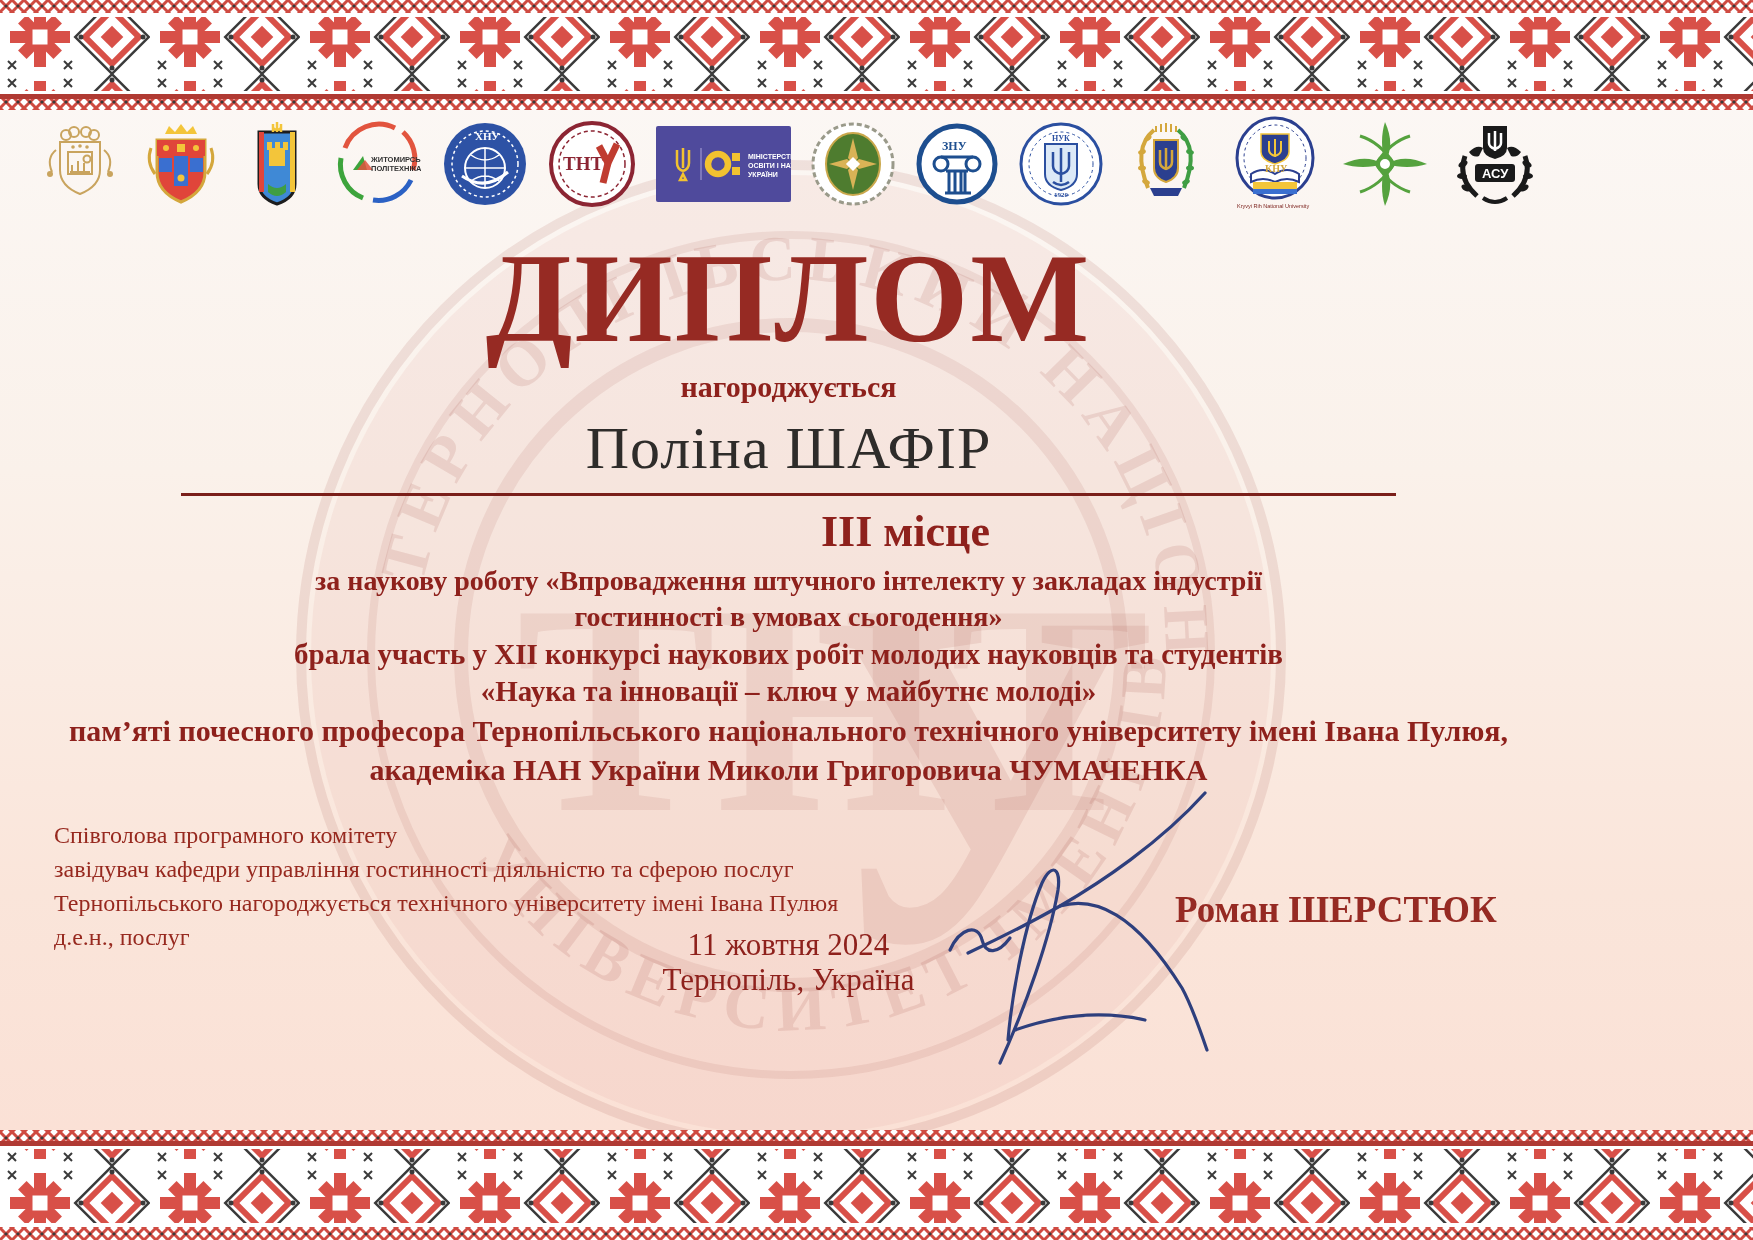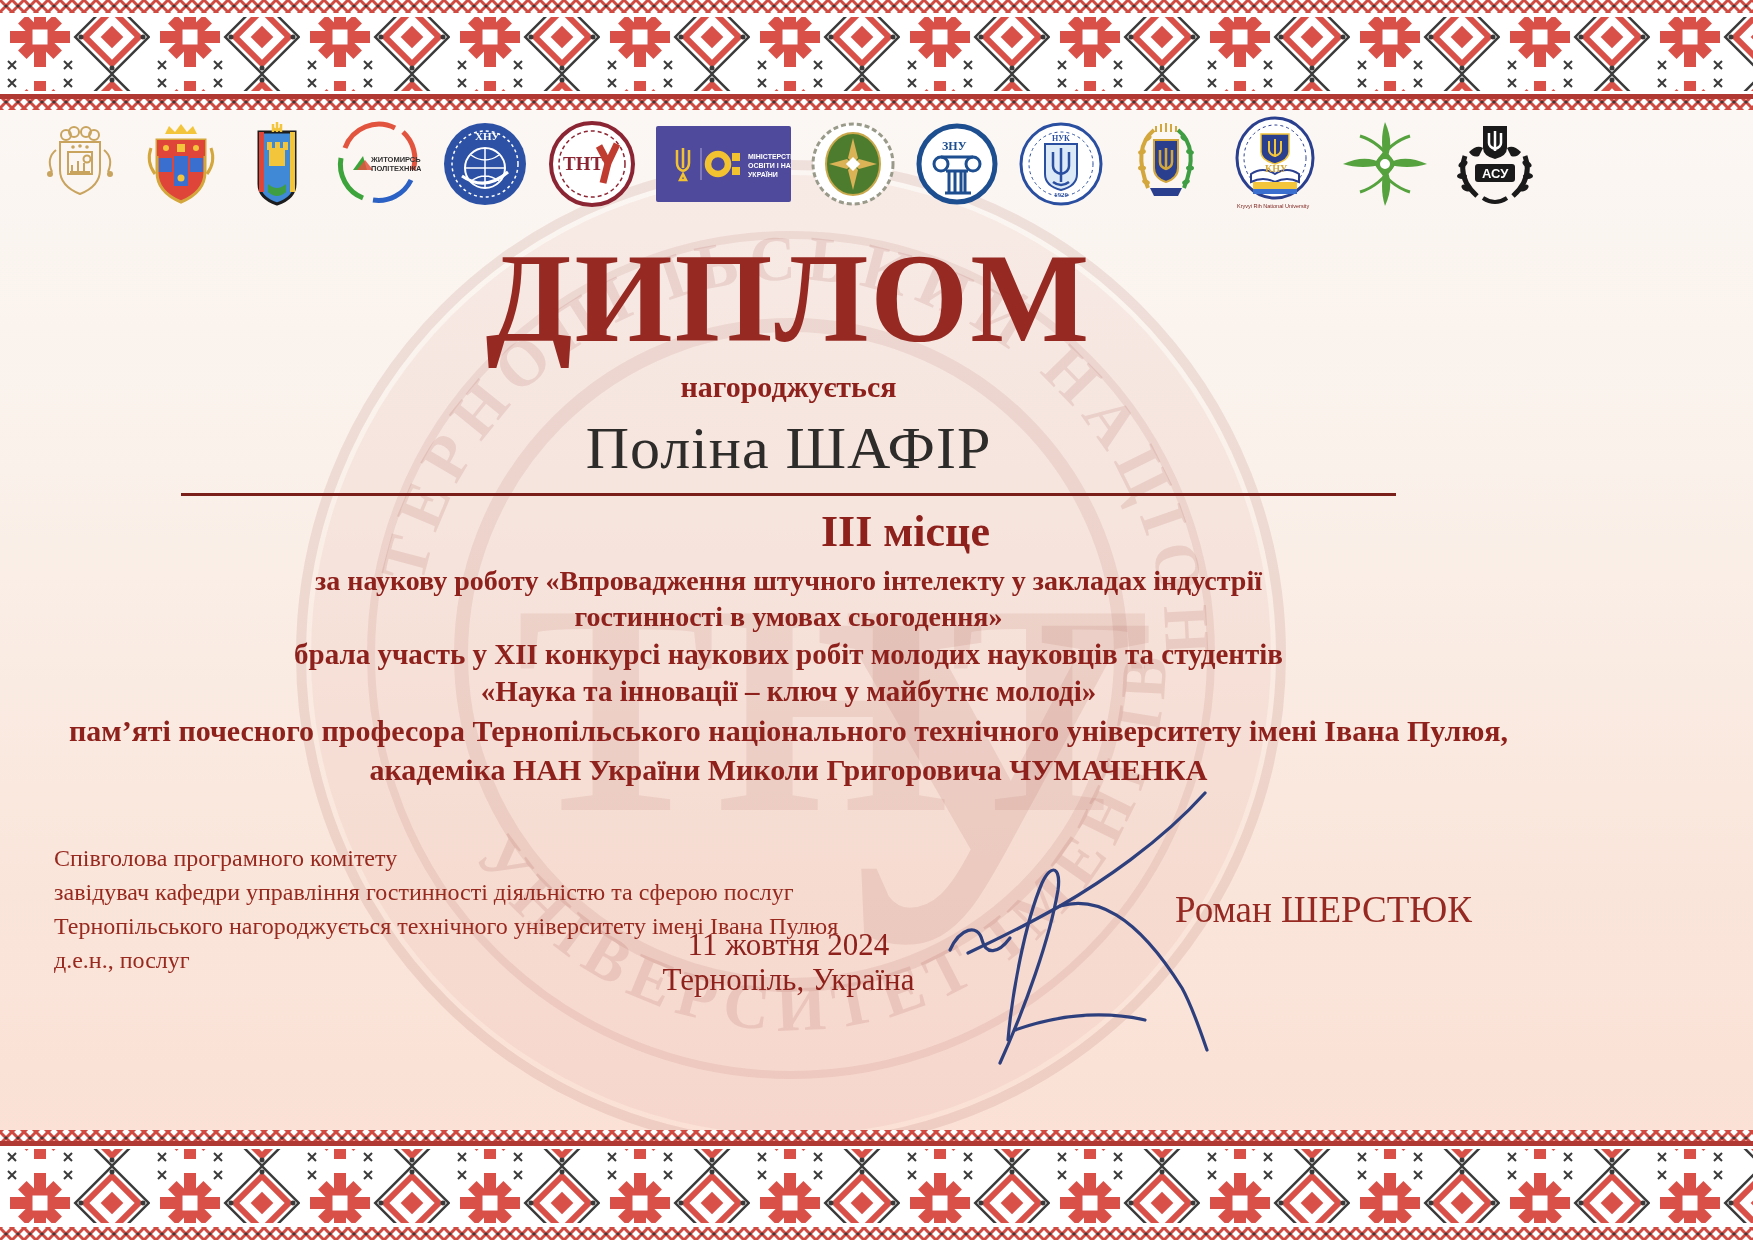--- a/index.html
+++ b/index.html
@@ -21,23 +21,23 @@
   .title{font-size:126px;line-height:1;font-weight:700;color:#962a23;letter-spacing:2px;}
   .subtitle{margin-top:8px;font-size:30px;font-weight:700;color:#8e211c;}
   .recipient{margin-top:10px;font-size:60px;font-weight:400;color:#2e2c2a;letter-spacing:1px;}
   .rule{margin:10px auto 0 auto;width:1215px;height:0;border-top:3px solid #7a1f1a;}
   .award{margin-top:10px;font-size:44px;font-weight:700;color:#8e211c;transform:translateX(117px);}
   .body-lines{margin-top:6px;color:#8e211c;font-weight:700;}
   .bl{line-height:1.3;}
   .bl-1,.bl-2{font-size:28px;}
   .bl-3,.bl-4{font-size:29px;}
   .bl-5,.bl-6{font-size:30px;}
-  .official-block{position:absolute;left:54px;top:841px;text-align:left;
+  .official-block{position:absolute;left:54px;top:818px;text-align:left;
                   font-size:24px;line-height:1.42;color:#97291f;}
-  .signer-name{position:absolute;left:1175px;top:888px;font-size:37px;font-weight:400;color:#962a23;}
+  .signer-name{position:absolute;left:1175px;top:888px;font-size:37px;font-weight:700;color:#962a23;}
   .date-block{position:absolute;top:928px;left:0;width:1753px;text-align:center;
               transform:translateX(-88px);color:#8e211c;font-size:31px;line-height:1.12;}
   .signature-svg{position:absolute;left:920px;top:778px;}
   .small-caption{font-size:5.5px;}
 </style>
 </head>
 <body>
 
 <div class="page">
 

